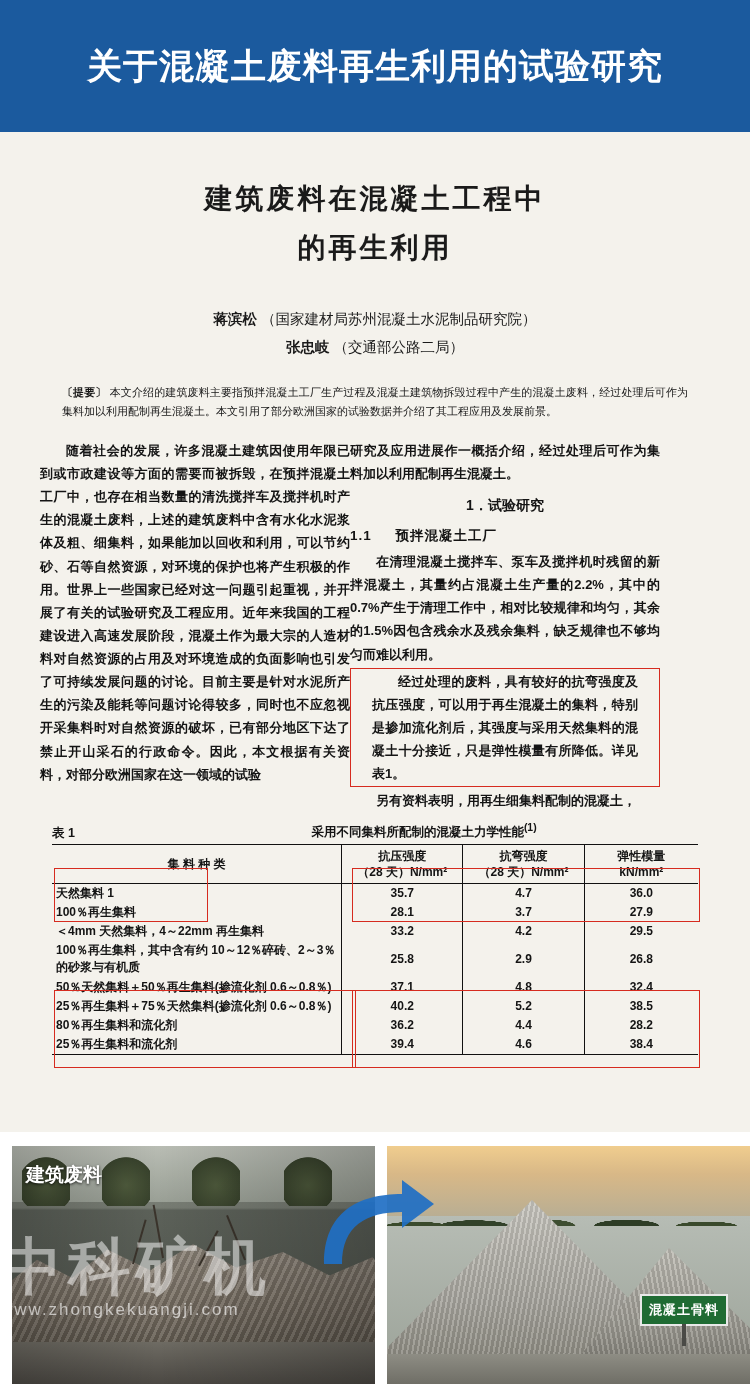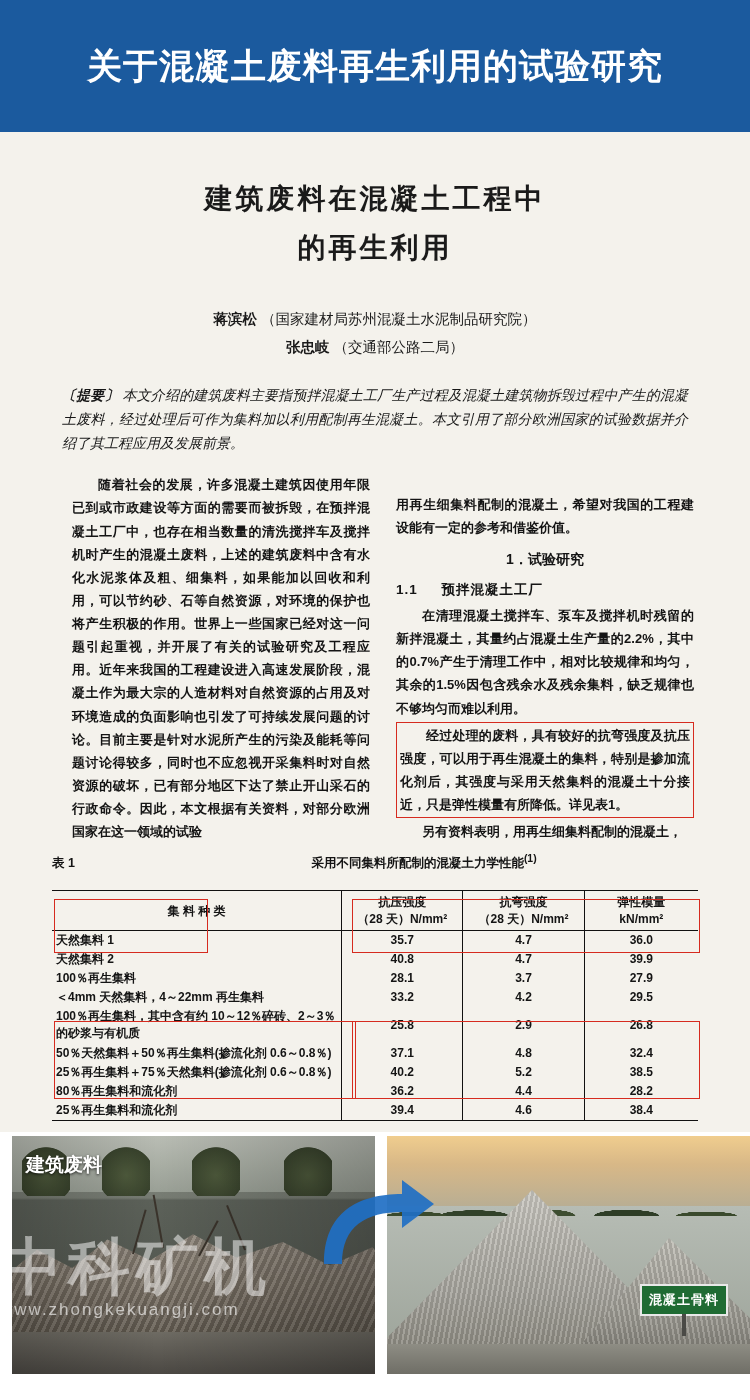--- a/index.html
+++ b/index.html
@@ -74,44 +74,41 @@
     font-size: 14.5px;
     color: #1a1a1a;
     font-weight: bold;
     line-height: 1.9;
   }
   .authors .aff {
     font-weight: normal;
   }
   .abstract {
     margin: 22px 34px 0 34px;
-    font-size: 14px;
+    font-size: 11px;
     line-height: 1.72;
     color: #161616;
     text-align: justify;
     font-weight: bold;
-    font-style: italic;
   }
   .abstract .body {
     font-weight: normal;
   }
   .keywords {
     margin: 10px 34px 0 34px;
     font-size: 13px;
     font-weight: bold;
     color: #161616;
     letter-spacing: 1px;
   }
 
   
   .cols {
     display: flex;
-    margin: 18px 28px 0 44px;
-    gap: 26px;
-    align-items: flex-end;
+    margin: 18px 28px 0 12px;
   }
   .col {
     width: 310px;
     font-size: 13px;
     line-height: 1.78;
     color: #141414;
     text-align: justify;
     font-weight: bold;
   }
   .col p {
@@ -126,21 +123,21 @@
     margin: 8px 0 4px 0;
   }
   .sub-h {
     font-size: 13.5px;
     font-weight: bold;
     margin: 6px 0 2px 0;
     letter-spacing: 1px;
   }
   .boxed {
     border: 1.5px solid #d62b1f;
-    padding: 1px 3px;
+    padding: 1px 21px;
   }
 
   
   .table-wrap {
     margin: 8px 24px 0 24px;
   }
   .tbl-cap-row {
     display: flex;
     font-size: 12.5px;
     font-weight: bold;
@@ -148,21 +145,21 @@
     align-items: flex-end;
     gap: 40px;
   }
   .tbl-cap-row .t-label { width: 58px; }
   .tbl-cap-row .t-title { flex: 1; text-align: center; }
   table.data {
     border-collapse: collapse;
     width: 100%;
     font-size: 12px;
     color: #141414;
-    margin-top: 18px;
+    margin-top: 2px;
   }
   table.data th, table.data td {
     border: 0;
     padding: 1px 4px;
     font-weight: bold;
   }
   table.data thead th {
     border-top: 1.6px solid #111;
     border-bottom: 1px solid #111;
     text-align: center;
@@ -188,21 +185,21 @@
     top: 1132px; left: 0;
     width: 750px;
     height: 268px;
     background: #ffffff;
     display: flex;
   }
   .photo {
     position: relative;
     width: 362px;
     height: 238px;
-    margin-top: 4px;
+    margin-top: 14px;
     overflow: hidden;
     padding-left: 44px;
   }
   .photo.left { margin-left: 12px; }
   .photo.right { margin-left: 12px; }
   .ph-label {
     position: absolute;
     color: #ffffff;
     font-size: 19px;
     font-weight: bold;
@@ -352,21 +349,21 @@
         <span>〔提要〕</span>
         <span class="body">本文介绍的建筑废料主要指预拌混凝土工厂生产过程及混凝土建筑物拆毁过程中产生的混凝土废料，经过处理后可作为集料加以利用配制再生混凝土。本文引用了部分欧洲国家的试验数据并介绍了其工程应用及发展前景。</span>
       </div>
 
 
       <div class="cols">
         <div class="col">
           <p>随着社会的发展，许多混凝土建筑因使用年限已到或市政建设等方面的需要而被拆毁，在预拌混凝土工厂中，也存在相当数量的清洗搅拌车及搅拌机时产生的混凝土废料，上述的建筑废料中含有水化水泥浆体及粗、细集料，如果能加以回收和利用，可以节约砂、石等自然资源，对环境的保护也将产生积极的作用。世界上一些国家已经对这一问题引起重视，并开展了有关的试验研究及工程应用。近年来我国的工程建设进入高速发展阶段，混凝土作为最大宗的人造材料对自然资源的占用及对环境造成的负面影响也引发了可持续发展问题的讨论。目前主要是针对水泥所产生的污染及能耗等问题讨论得较多，同时也不应忽视开采集料时对自然资源的破坏，已有部分地区下达了禁止开山采石的行政命令。因此，本文根据有关资料，对部分欧洲国家在这一领域的试验</p>
         </div>
         <div class="col">
-          <p class="noindent">用再生细集料配制的混凝土，希望对我国的工程建设能有一定的参考和借鉴价值。</p>
+          <p class="noindent">研究及应用进展作一概括介绍，经过处理后可作为集料加以利用配制再生混凝土。</p>
           <div class="sec-h">1．试验研究</div>
           <div class="sub-h">
             <span>1.1</span>
             &nbsp;&nbsp;&nbsp;
             <span>预拌混凝土工厂</span>
           </div>
           <p>在清理混凝土搅拌车、泵车及搅拌机时残留的新拌混凝土，其量约占混凝土生产量的2.2%，其中的0.7%产生于清理工作中，相对比较规律和均匀，其余的1.5%因包含残余水及残余集料，缺乏规律也不够均匀而难以利用。</p>
           <p class="boxed">经过处理的废料，具有较好的抗弯强度及抗压强度，可以用于再生混凝土的集料，特别是掺加流化剂后，其强度与采用天然集料的混凝土十分接近，只是弹性模量有所降低。详见表1。</p>
           <p>另有资料表明，用再生细集料配制的混凝土，</p>
         </div>
@@ -397,26 +394,20 @@
                 <div>kN/mm²</div>
               </th>
             </tr>
           </thead>
           <tbody>
             <tr>
               <td>天然集料 1</td>
               <td class="num colsep">35.7</td>
               <td class="num colsep">4.7</td>
               <td class="num colsep">36.0</td>
-            </tr>
-            <tr>
-              <td>天然集料 2</td>
-              <td class="num colsep">40.8</td>
-              <td class="num colsep">4.7</td>
-              <td class="num colsep">39.9</td>
             </tr>
             <tr>
               <td>100％再生集料</td>
               <td class="num colsep">28.1</td>
               <td class="num colsep">3.7</td>
               <td class="num colsep">27.9</td>
             </tr>
             <tr>
               <td>＜4mm 天然集料，4～22mm 再生集料</td>
               <td class="num colsep">33.2</td>

